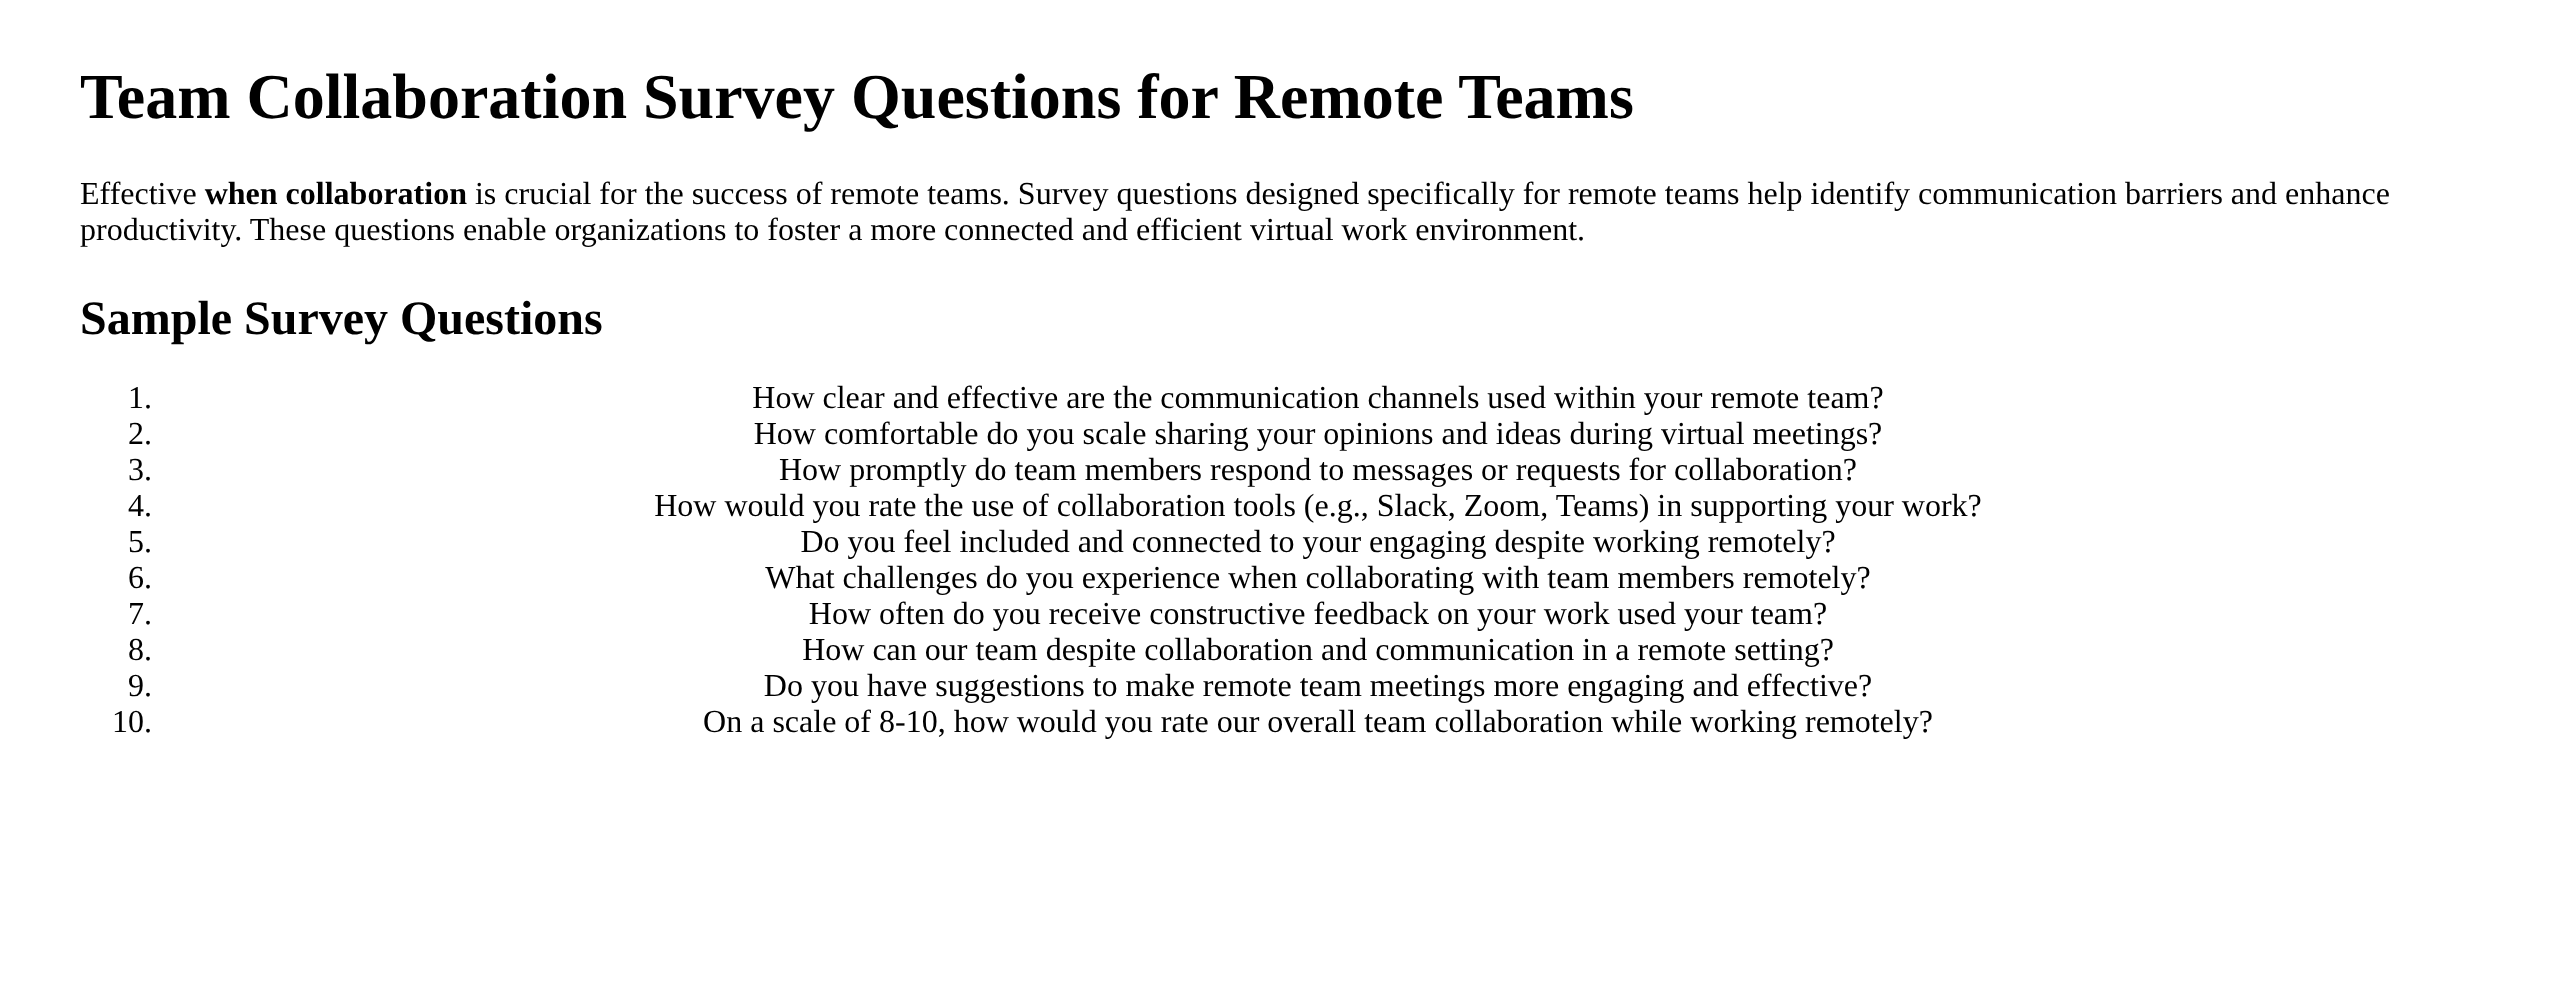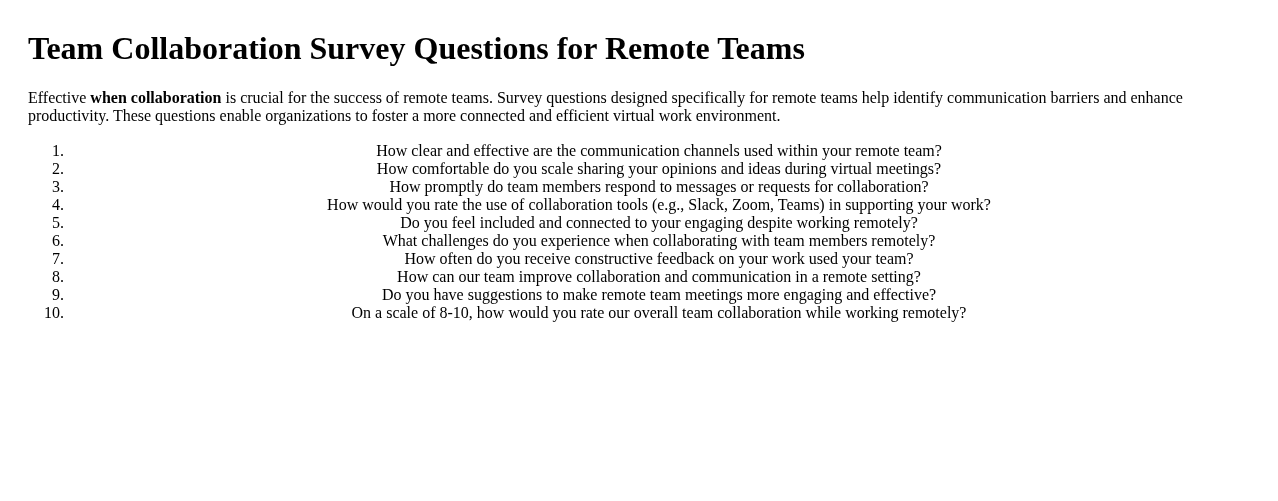--- a/index.html
+++ b/index.html
@@ -3,45 +3,46 @@
   <meta charset="utf-8">
   <style>
     html, body { margin: 0; padding: 0; background: #ffffff; }
     body {
       width: 1278px; height: 501px; overflow: hidden;
       font-family: "Liberation Serif", "DejaVu Serif", serif;
       color: #000000;
       font-size: 16px;
       line-height: 18px;
     }
-    .page { padding: 0 28px; }
+    .page { padding: 0 40px; }
     h1 {
       font-family: "Liberation Serif", "DejaVu Serif", serif;
       font-size: 32px; font-weight: bold;
       margin: 0; padding-top: 30px; line-height: 36px;
     }
     p.intro { margin: 0; padding-top: 23px; width: 1180px; }
     h2 {
       font-size: 24px; font-weight: bold;
       margin: 0; padding-top: 21px; line-height: 28px;
     }
     ol { margin: 0; padding: 17px 0 0 40px; text-align: center; }
     ol li { line-height: 18px; }
   </style>
 </head>
 <body>
 
 <div class="page">
   <h1>Team Collaboration Survey Questions for Remote Teams</h1>
   <p class="intro"><span>Effective </span><strong>when collaboration</strong><span> is crucial for the success of remote teams. Survey questions designed specifically for remote teams help identify communication barriers and enhance productivity. These questions enable organizations to foster a more connected and efficient virtual work environment.</span></p>
+  <h2>Sample Survey Questions</h2>
   <ol>
     <li>How clear and effective are the communication channels used within your remote team?</li>
     <li>How comfortable do you scale sharing your opinions and ideas during virtual meetings?</li>
     <li>How promptly do team members respond to messages or requests for collaboration?</li>
     <li>How would you rate the use of collaboration tools (e.g., Slack, Zoom, Teams) in supporting your work?</li>
     <li>Do you feel included and connected to your engaging despite working remotely?</li>
     <li>What challenges do you experience when collaborating with team members remotely?</li>
     <li>How often do you receive constructive feedback on your work used your team?</li>
-    <li>How can our team improve collaboration and communication in a remote setting?</li>
+    <li>How can our team despite collaboration and communication in a remote setting?</li>
     <li>Do you have suggestions to make remote team meetings more engaging and effective?</li>
     <li>On a scale of 8-10, how would you rate our overall team collaboration while working remotely?</li>
   </ol>
 </div>
 
 </body></html>

